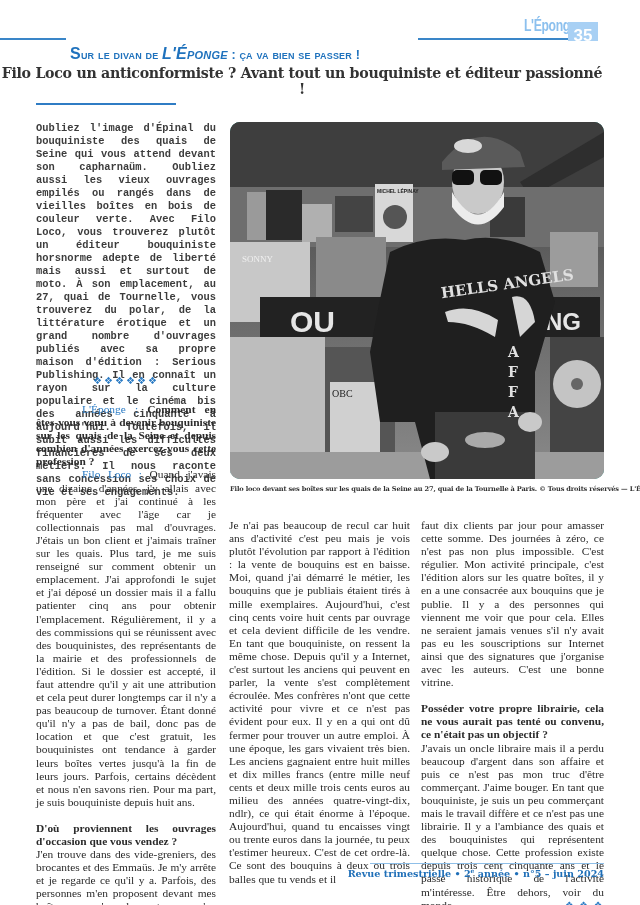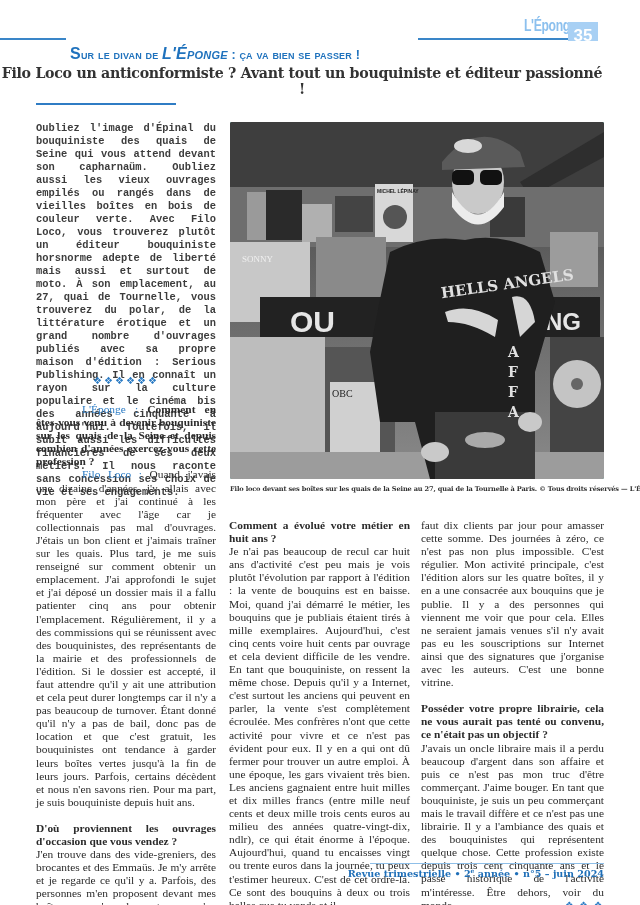--- a/index.html
+++ b/index.html
@@ -29,21 +29,21 @@
   .q { font-weight: bold; color: #2b2b2b; }
   .speaker { color: #2b7bc4; font-weight: normal; margin-left: 46px; }
   .para { margin: 0; }
   .gap { height: 13px; }
 
   .left-body { top: 403px; font-family: "Liberation Serif", serif; font-size: 11.4px; line-height: 13.1px; }
   .mid-body { left: 229px; width: 181px; top: 519px; font-family: "Liberation Serif", serif; font-size: 11.4px; line-height: 13.1px; }
   .right-body { left: 421px; width: 183px; top: 519px; font-family: "Liberation Serif", serif; font-size: 11.4px; line-height: 13.1px; }
 
   
-  .photo { position: absolute; left: 230px; top: 122px; width: 374px; height: 357px; border-radius: 2px; overflow: hidden; background: #14b8a6; }
+  .photo { position: absolute; left: 230px; top: 122px; width: 374px; height: 357px; border-radius: 10px; overflow: hidden; background: #14b8a6; }
   .caption { position: absolute; left: 230px; top: 485px; width: 374px; font-family: "DejaVu Serif", serif; font-size: 6.6px; font-weight: bold; color: #333; white-space: nowrap; letter-spacing: -0.15px; }
 
   .end-orn { color: #2b7bc4; letter-spacing: 2px; float: right; font-size: 9px; }
 
   
   .foot-rule { position: absolute; left: 370px; top: 863px; width: 234px; height: 1px; background: #8fbfe8; }
   .footer { position: absolute; top: 867px; right: 36px; font-family: "DejaVu Serif", serif; font-weight: bold; color: #1f6fb8; font-size: 9.6px; white-space: nowrap; }
   .footer sup { font-size: 6px; }
 </style>
 </head>
@@ -139,21 +139,20 @@
     <text x="278" y="295" font-size="14" font-family="DejaVu Serif, serif" font-weight="bold" fill="#e0e0e0">A</text>
 
     <ellipse cx="255" cy="318" rx="20" ry="8" fill="#aaa"></ellipse>
     <ellipse cx="205" cy="330" rx="14" ry="10" fill="#c9c9c9"></ellipse>
     <ellipse cx="300" cy="300" rx="12" ry="10" fill="#c9c9c9"></ellipse>
   </svg>
 </div>
 <div class="caption">Filo loco devant ses boîtes sur les quais de la Seine au 27, quai de la Tournelle à Paris. © Tous droits réservés — L'Éponge.</div>
 
 <div class="col mid-body">
-  <p class="para q">Comment a évolué votre métier en huit ans ?</p>
   <p class="para">Je n'ai pas beaucoup de recul car huit ans d'activité c'est peu mais je vois plutôt l'évolution par rapport à l'édition : la vente de bouquins est en baisse. Moi, quand j'ai démarré le métier, les bouquins que je publiais étaient tirés à mille exemplaires. Aujourd'hui, c'est cinq cents voire huit cents par ouvrage et cela devient difficile de les vendre. En tant que bouquiniste, on ressent la même chose. Depuis qu'il y a Internet, c'est surtout les anciens qui peuvent en parler, la vente s'est complètement écroulée. Mes confrères n'ont que cette activité pour vivre et ce n'est pas évident pour eux. Il y en a qui ont dû fermer pour trouver un autre emploi. À une époque, les gars vivaient très bien. Les anciens gagnaient entre huit milles et dix milles francs (entre mille neuf cents et deux mille trois cents euros au milieu des années quatre-vingt-dix, ndlr), ce qui était énorme à l'époque. Aujourd'hui, quand tu encaisses vingt ou trente euros dans la journée, tu peux t'estimer heureux. C'est de cet ordre-là. Ce sont des bouquins à deux ou trois balles que tu vends et il</p>
 </div>
 
 <div class="col right-body">
   <p class="para">faut dix clients par jour pour amasser cette somme. Des journées à zéro, ce n'est pas non plus impossible. C'est régulier. Mon activité principale, c'est l'édition alors sur les quatre boîtes, il y en a une consacrée aux bouquins que je publie. Il y a des personnes qui viennent me voir que pour cela. Elles ne seraient jamais venues s'il n'y avait pas eu les souscriptions sur Internet ainsi que des signatures que j'organise avec les auteurs. C'est une bonne vitrine.</p>
   <div class="gap"></div>
   <p class="para q">Posséder votre propre librairie, cela ne vous aurait pas tenté ou convenu, ce n'était pas un objectif ?</p>
   <p class="para"><span>J'avais un oncle libraire mais il a perdu beaucoup d'argent dans son affaire et puis ce n'est pas mon truc d'être commerçant. J'aime bouger. En tant que bouquiniste, je suis un peu commerçant mais le travail diffère et ce n'est pas une librairie. Il y a l'ambiance des quais et des bouquinistes qui représentent quelque chose. Cette profession existe depuis trois cent cinquante ans et le passé historique de l'activité m'intéresse. Être dehors, voir du monde,</span> <span class="end-orn">❖ ❖ ❖</span></p>
 </div>
 

